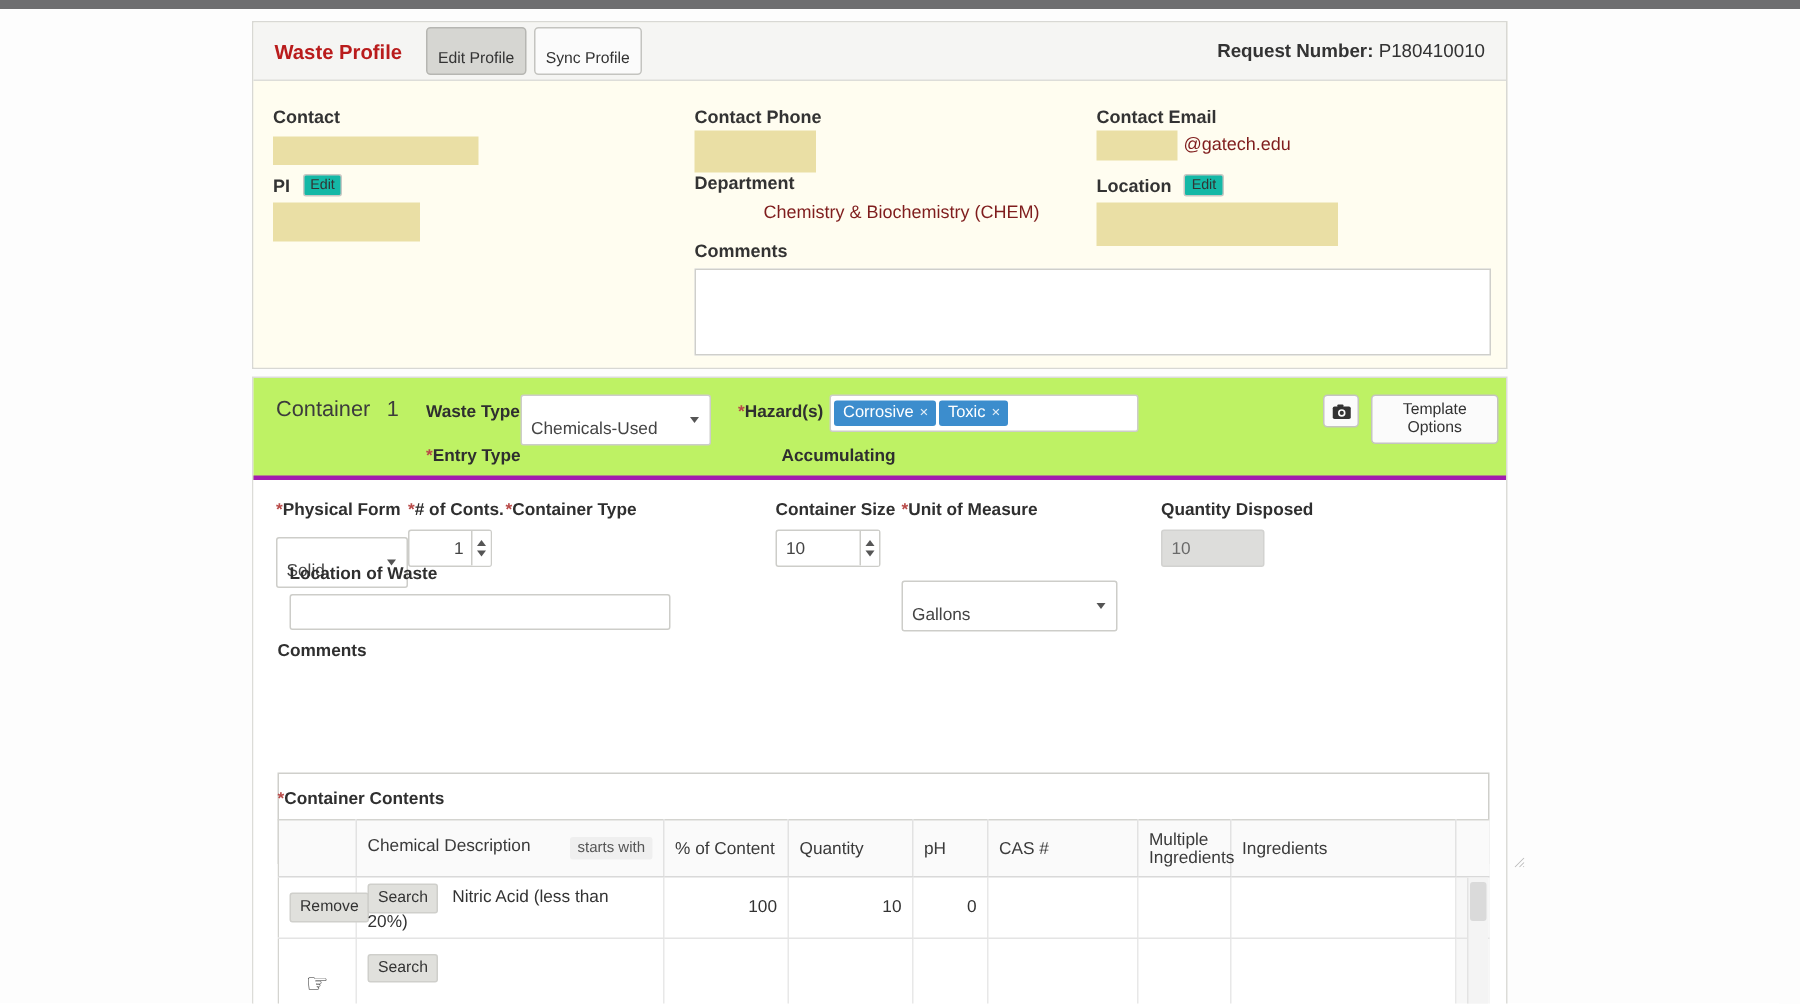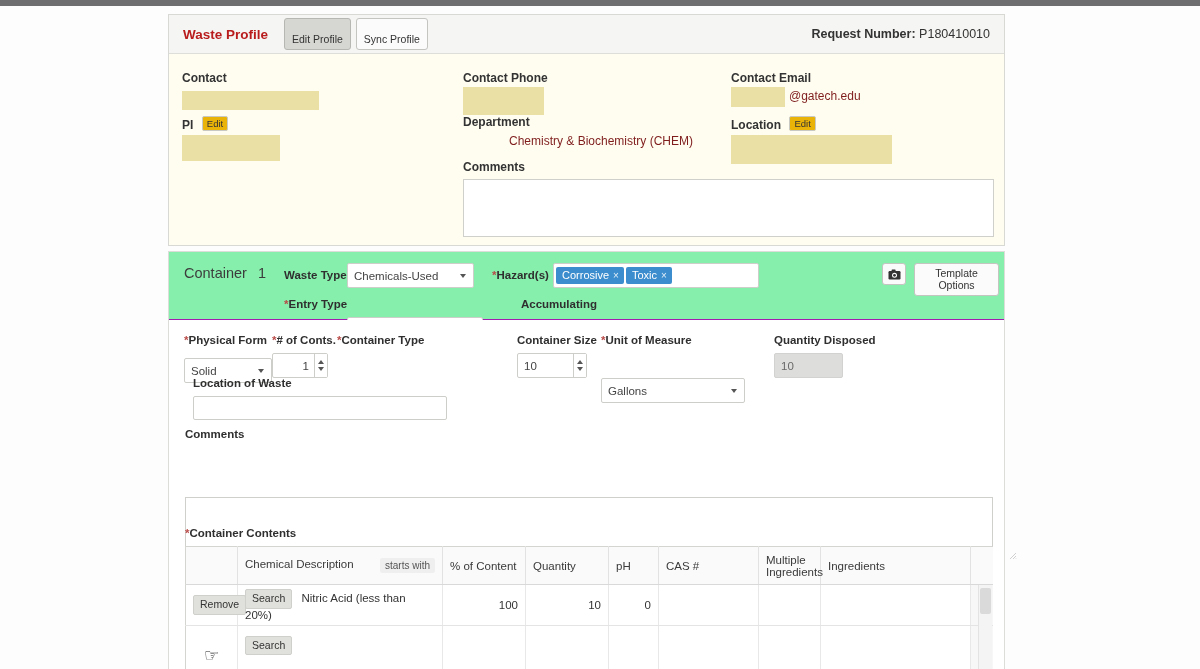--- a/index.html
+++ b/index.html
@@ -85,21 +85,21 @@
   .redact {
     background: #eadfa5;
     display: block;
   }
   .abs { position: absolute; }
 
   .edit-chip {
     display: inline-block;
     font-size: 9.5px;
     border: 1px solid #c8c8c4;
-    background: #eab308;
+    background: #14b8a6;
     color: #333;
     border-radius: 2px;
     padding: 1px 4px;
     vertical-align: 2px;
     margin-left: 4px;
     cursor: pointer;
     line-height: 1.2;
   }
 
   textarea.ta {
@@ -122,22 +122,22 @@
 
   
   .container-panel {
     position: absolute;
     left: 168px; top: 245px;
     width: 837px;
     border: 1px solid #dcdcd8;
     background: #ffffff;
   }
   .container-head {
-    background: #86efac;
-    border-bottom: 1px solid #a21caf;
+    background: #bef264;
+    border-bottom: 3px solid #a21caf;
     height: 68px;
     position: relative;
   }
   .container-title {
     font-size: 14.5px;
     color: #3c3c3c;
   }
   .lbl {
     font-size: 11.5px;
     font-weight: bold;
@@ -147,22 +147,22 @@
   .req { color: #b94a48; font-weight: bold; }
 
   .sel {
     border: 1px solid #cdcdc9;
     background: #fff;
     height: 25px;
     border-radius: 2px;
     font-size: 11.5px;
     color: #444;
     display: flex;
-    align-items: center;
-    padding: 0 6px;
+    align-items: flex-start;
+    padding: 16px 6px;
     position: relative;
     cursor: pointer;
   }
   .sel .caret {
     position: absolute;
     right: 7px; top: 50%;
     margin-top: -2px;
     width: 0; height: 0;
     border-left: 3.5px solid transparent;
     border-right: 3.5px solid transparent;

